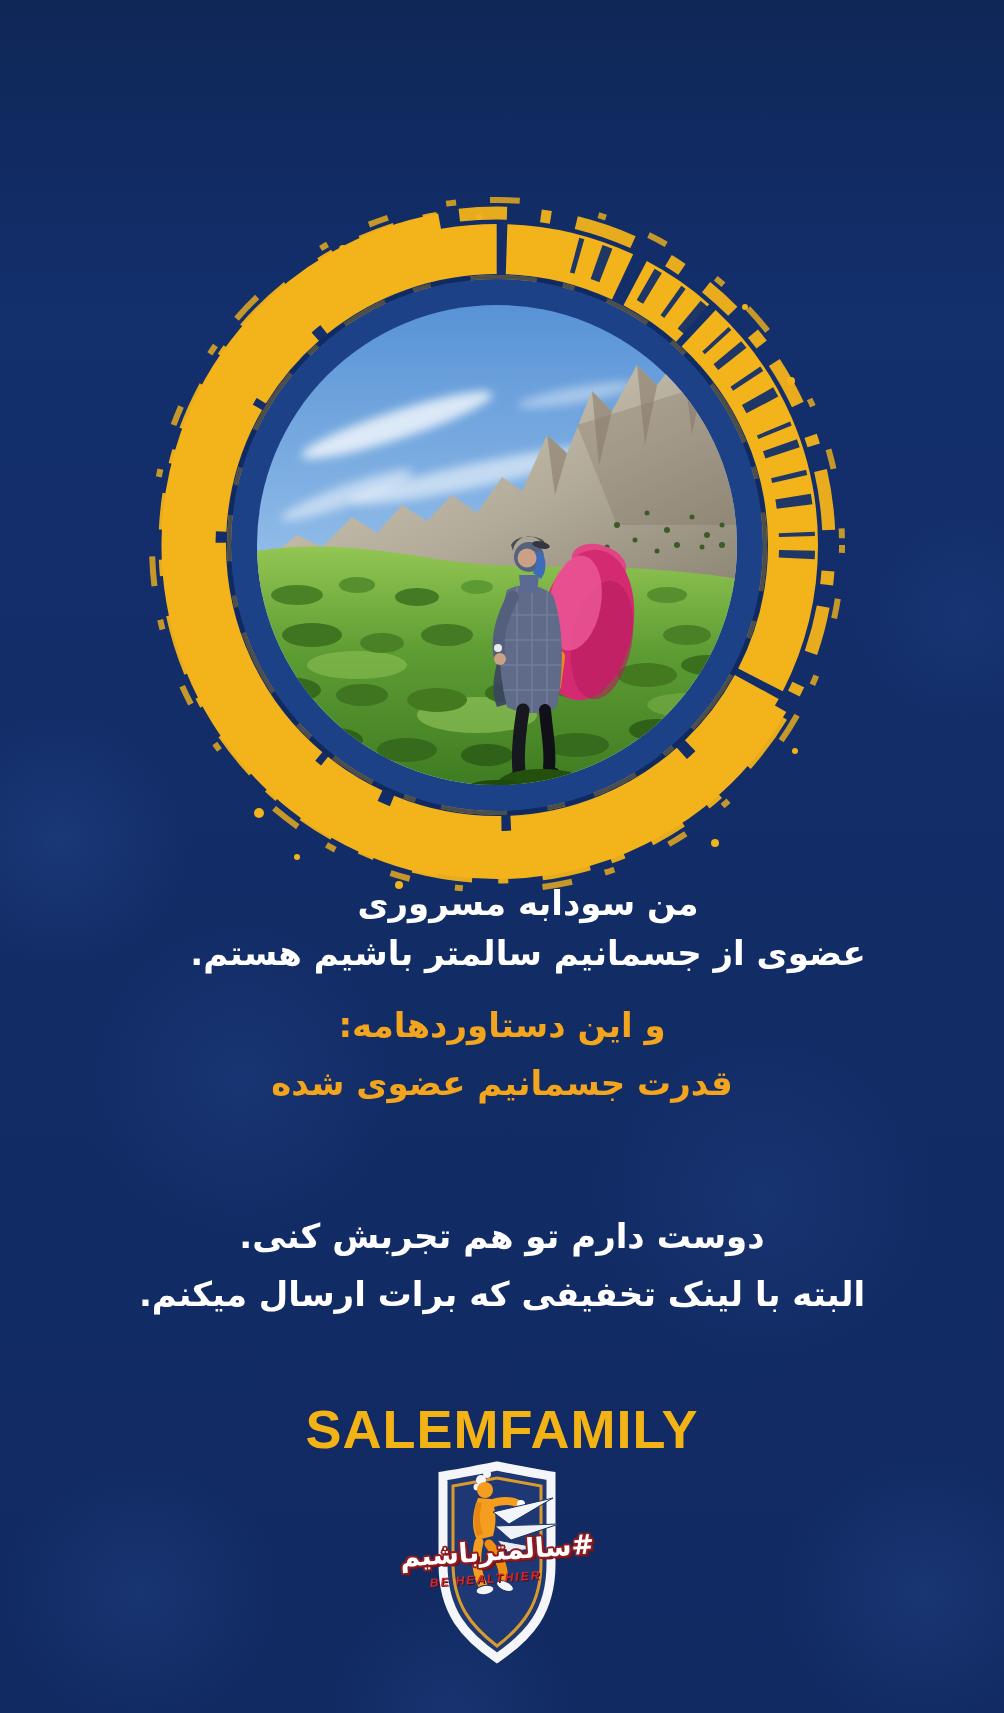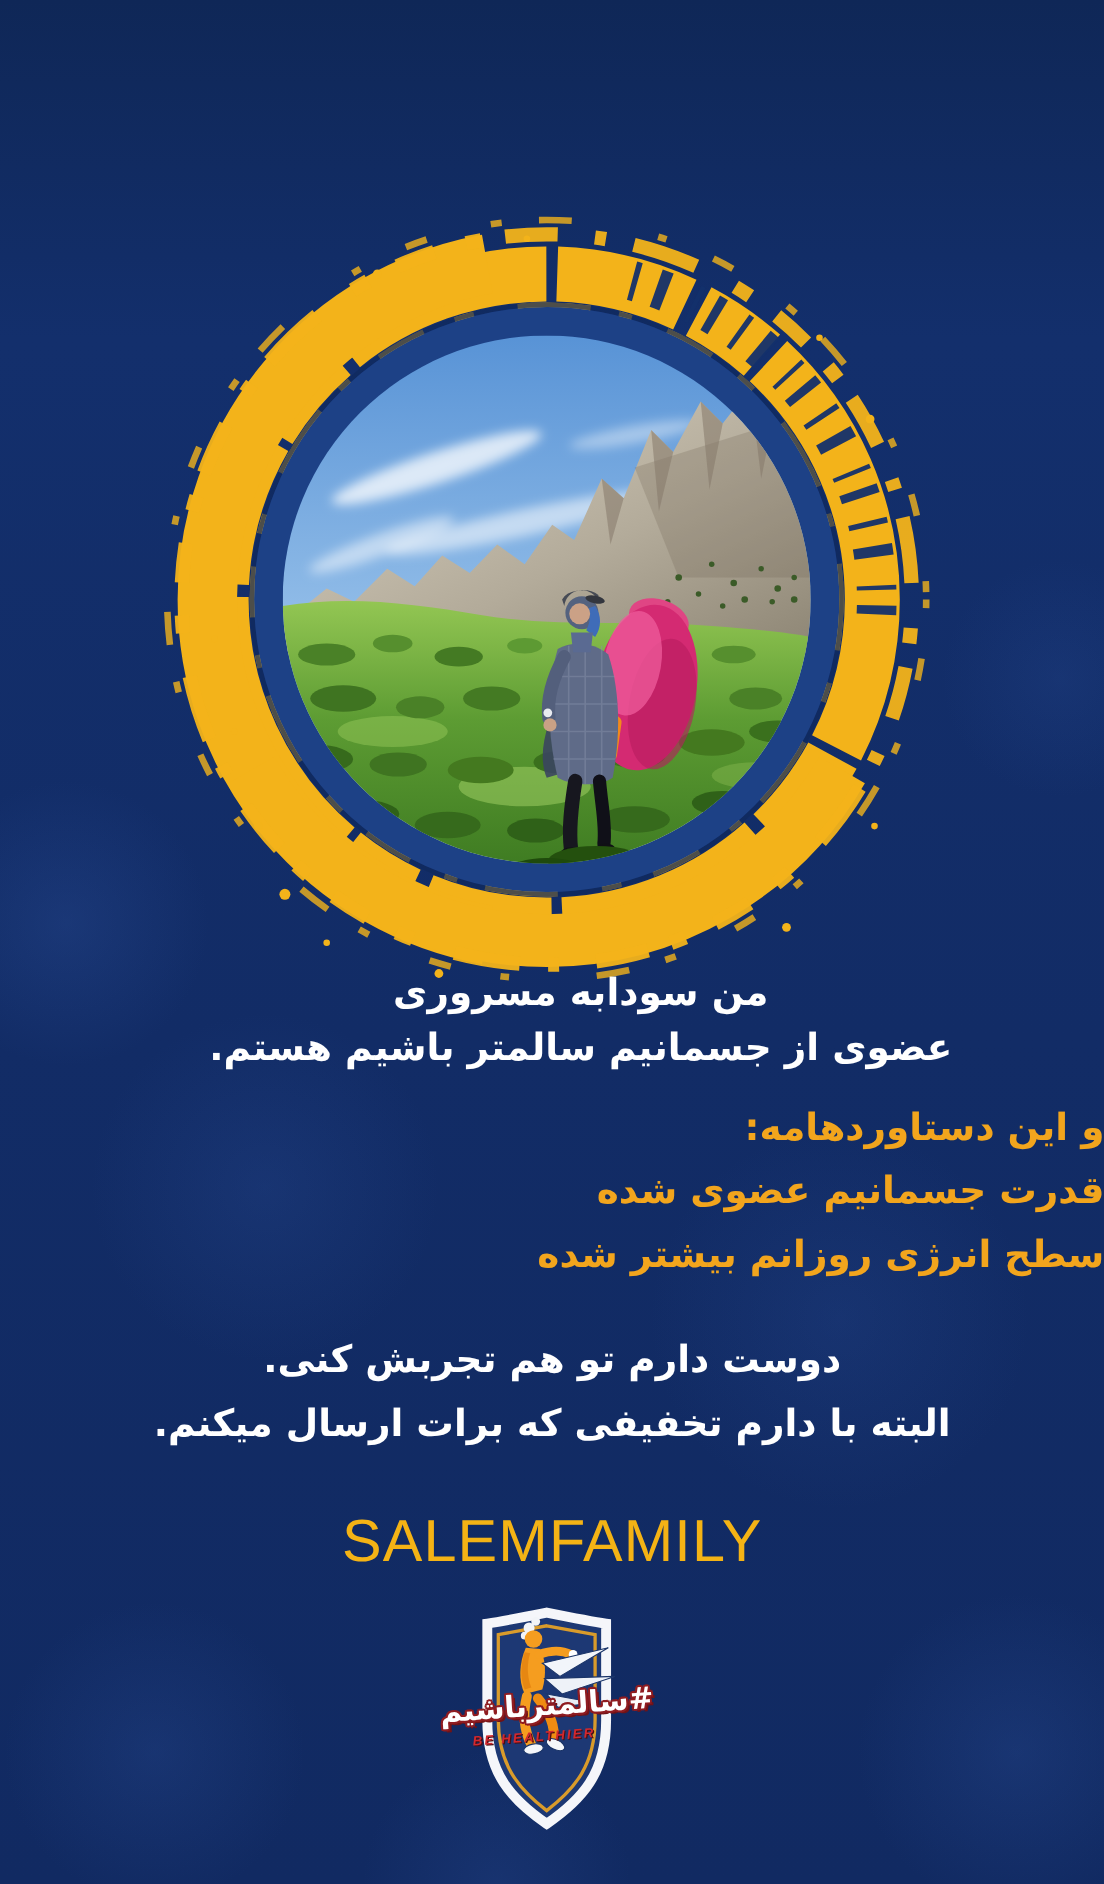--- a/index.html
+++ b/index.html
@@ -16,23 +16,23 @@
       radial-gradient(circle 200px at 92% 93%, rgba(47,84,160,.26), rgba(47,84,160,0) 72%),
       radial-gradient(circle 190px at 14% 93%, rgba(47,84,160,.24), rgba(47,84,160,0) 72%),
       radial-gradient(circle 170px at 45% 100%,rgba(47,84,160,.22), rgba(47,84,160,0) 72%),
       radial-gradient(circle 150px at 96% 36%, rgba(47,84,160,.18), rgba(47,84,160,0) 72%),
       linear-gradient(180deg,#0f2757 0%,#132f6c 18%,#122c66 55%,#112a62 100%);
   }
   .ring-wrap{position:absolute;left:147px;top:195px;width:700px;height:700px;}
   .txt{position:absolute;left:0;width:100%;text-align:center;}
   .line{font-size:34px;font-weight:700;color:#ffffff;direction:rtl;}
   .intro{top:878px;margin-left:26px;} .intro .line{line-height:50px;}
-  .achv{top:996px;text-align:right;} .achv .line{line-height:58px;color:#f2a51d;}
+  .achv{top:996px;} .achv .line{line-height:58px;color:#f2a51d;}
   .invite{top:1207px;} .invite .line{line-height:58px;}
-  .promo{top:1372px;font-size:54px;line-height:58px;font-weight:400;
+  .promo{top:1400px;font-size:54px;line-height:58px;font-weight:700;
          color:#f4b315;letter-spacing:1px;font-family:"Liberation Sans","DejaVu Sans",sans-serif;}
   .logo{position:absolute;top:1460px;left:497px;transform:translateX(-50%);
         width:220px;height:215px;}
   .logo svg{position:absolute;left:0;top:0;}
   .logo-hashtag{
     position:absolute;top:74px;left:0;width:100%;text-align:center;
     font-size:27px;font-weight:700;color:#ffffff;direction:rtl;line-height:34px;
     transform:rotate(-4deg);
     text-shadow:2px 0 0 #8f1c21,-2px 0 0 #8f1c21,0 2px 0 #8f1c21,0 -2px 0 #8f1c21,
       1.5px 1.5px 0 #8f1c21,-1.5px 1.5px 0 #8f1c21,1.5px -1.5px 0 #8f1c21,-1.5px -1.5px 0 #8f1c21,
@@ -209,26 +209,25 @@
   </div>
 
   <div class="txt intro">
     <div class="line" dir="rtl">من سودابه مسروری</div>
     <div class="line" dir="rtl">عضوی از جسمانیم سالمتر باشیم هستم.</div>
   </div>
 
   <div class="txt achv">
     <div class="line" dir="rtl">و این دستاوردهامه:</div>
     <div class="line" dir="rtl">قدرت جسمانیم عضوی شده</div>
-    <div class="line" dir="rtl">سطح انرژی روزانم بیشتر شده</div>
   </div>
 
   <div class="txt invite">
     <div class="line" dir="rtl">دوست دارم تو هم تجربش کنی.</div>
-    <div class="line" dir="rtl">البته با دارم تخفیفی که برات ارسال میکنم.</div>
+    <div class="line" dir="rtl">البته با لینک تخفیفی که برات ارسال میکنم.</div>
   </div>
 
   <div class="txt promo">SALEMFAMILY</div>
 
   <div class="logo">
     <svg width="220" height="215" viewBox="0 0 220 215">
       <path d="M110,6 C130,10 150,14 164,16 L164,104 C164,152 142,176 110,198 C78,176 56,152 56,104 L56,16 C70,14 90,10 110,6 Z" fill="#1d3874" stroke="#f5f6fa" stroke-width="9"></path>
       <path d="M110,18 C127,21 143,24 154,26 L154,103 C154,144 136,166 110,186 C84,166 66,144 66,103 L66,26 C77,24 93,21 110,18 Z" fill="none" stroke="#d99b2b" stroke-width="3"></path>
       <g transform="translate(88,18)">
         <circle cx="6" cy="2" r="5" fill="#f2f4f8"></circle>

